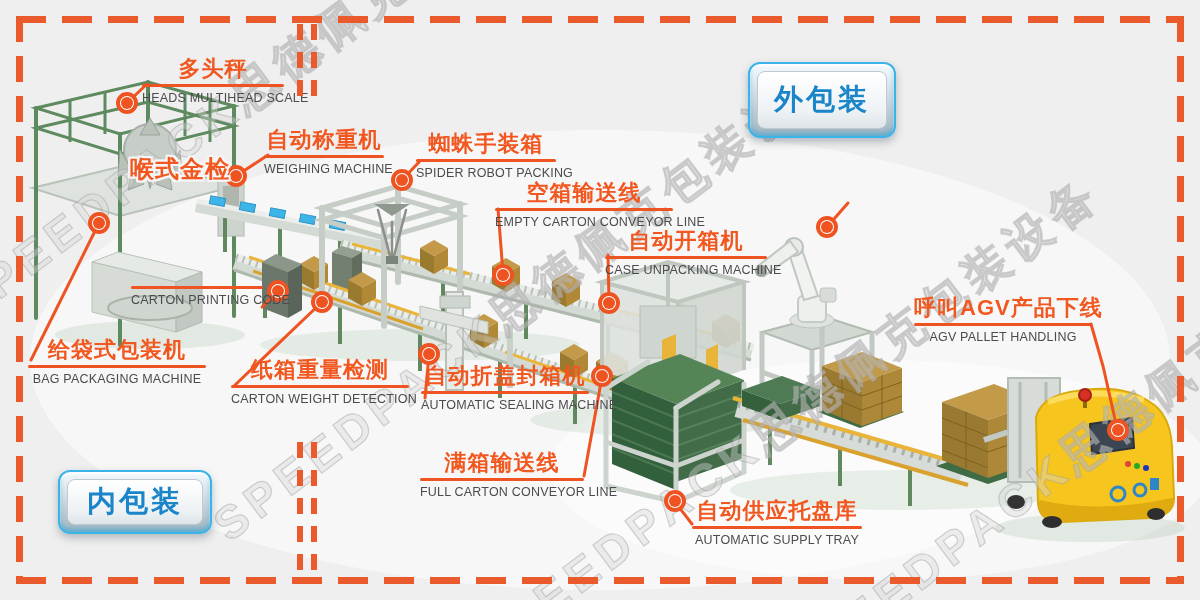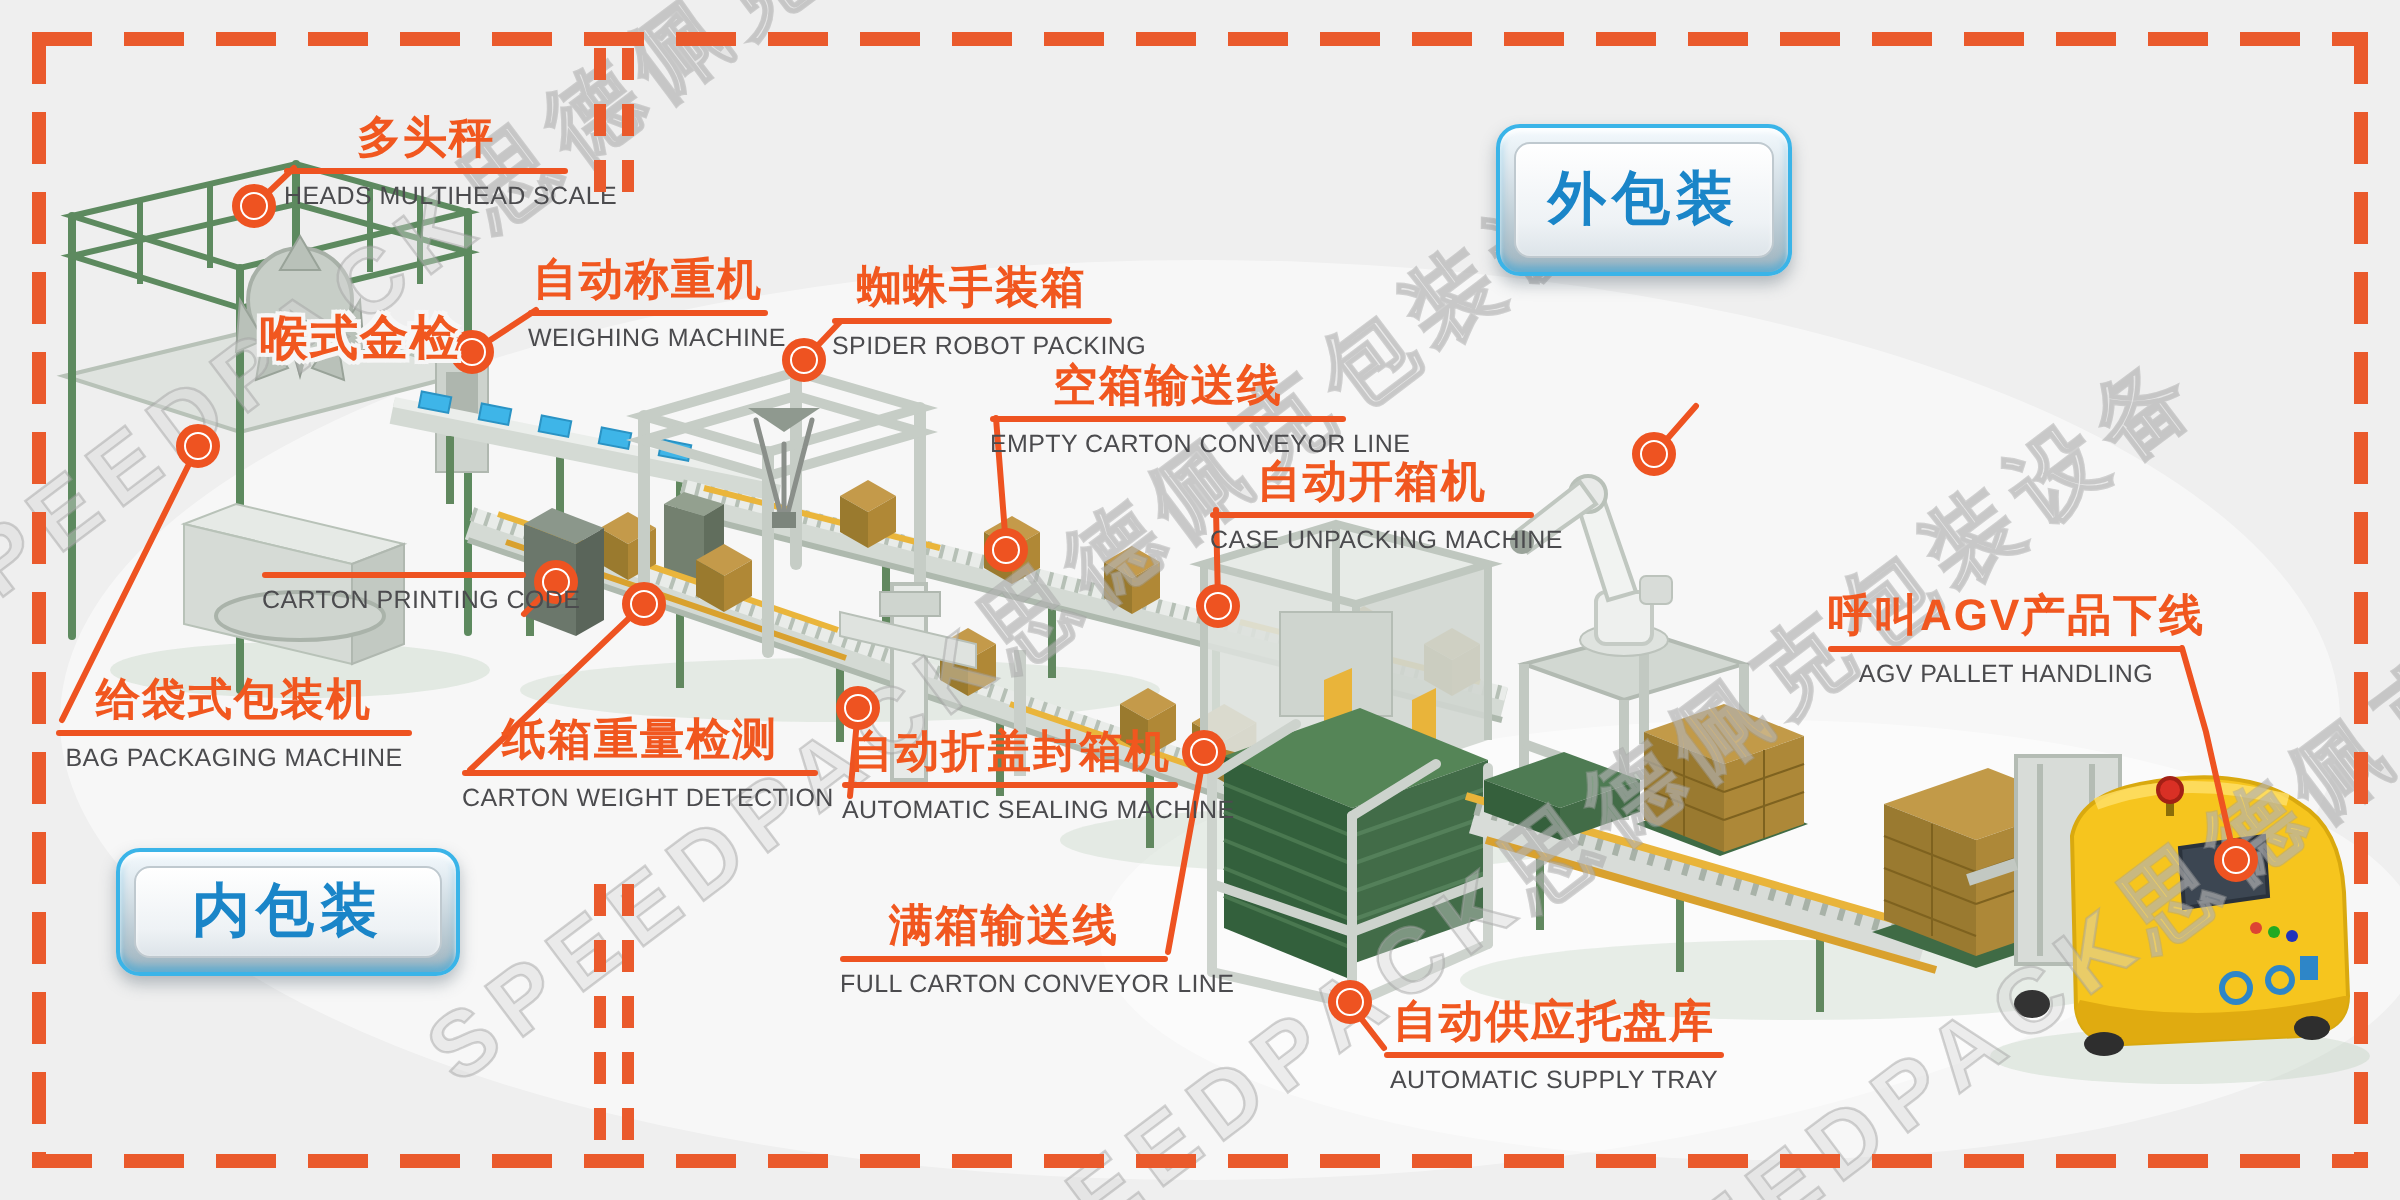--- a/index.html
+++ b/index.html
@@ -449,21 +449,21 @@
     <div class="zh">呼叫AGV产品下线</div>
     <div class="ul"></div>
     <div class="en">AGV PALLET HANDLING</div>
   </div>
 
   <div class="badge" style="left:748px;top:62px;width:148px;height:76px">
     <div class="badge-panel">
       <span>外包装</span>
     </div>
   </div>
-  <div class="badge" style="left:58px;top:424px;width:172px;height:64px">
+  <div class="badge" style="left:58px;top:470px;width:154px;height:64px">
     <div class="badge-panel">
       <span>内包装</span>
     </div>
   </div>
 
   <div class="b-strip b-top"></div>
   <div class="b-strip b-bottom"></div>
   <div class="b-strip b-left"></div>
   <div class="b-strip b-right"></div>
   <div class="divider" style="left:297px;top:24px;height:72px"></div>

